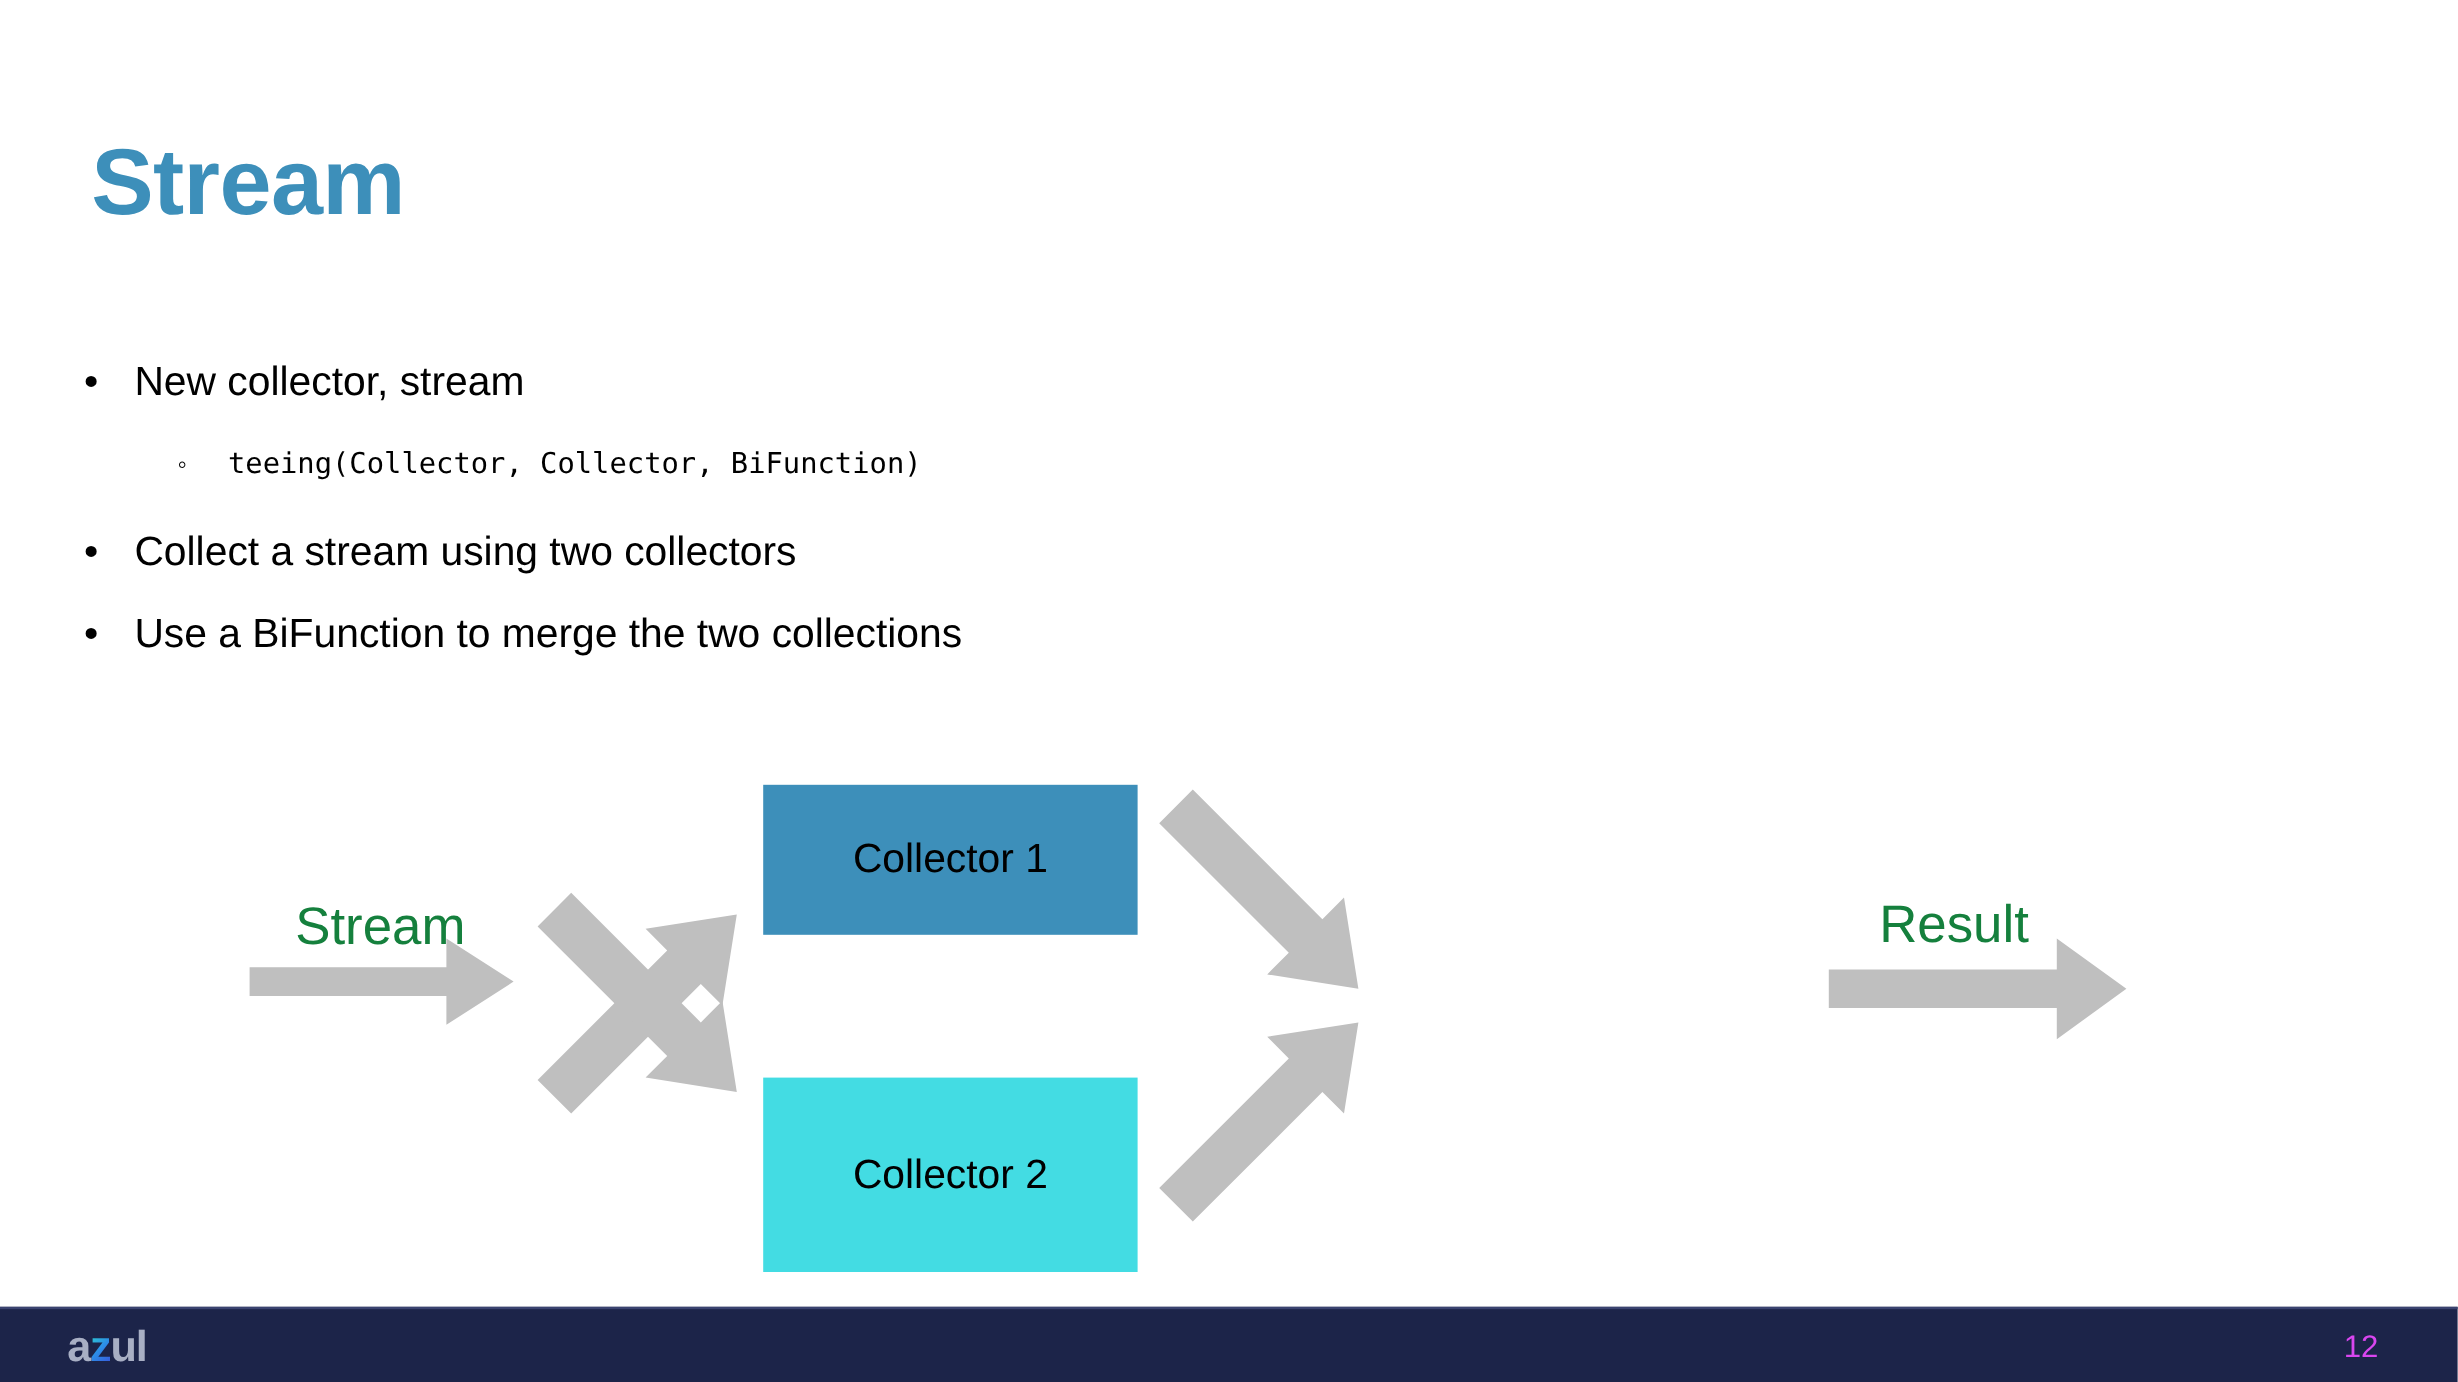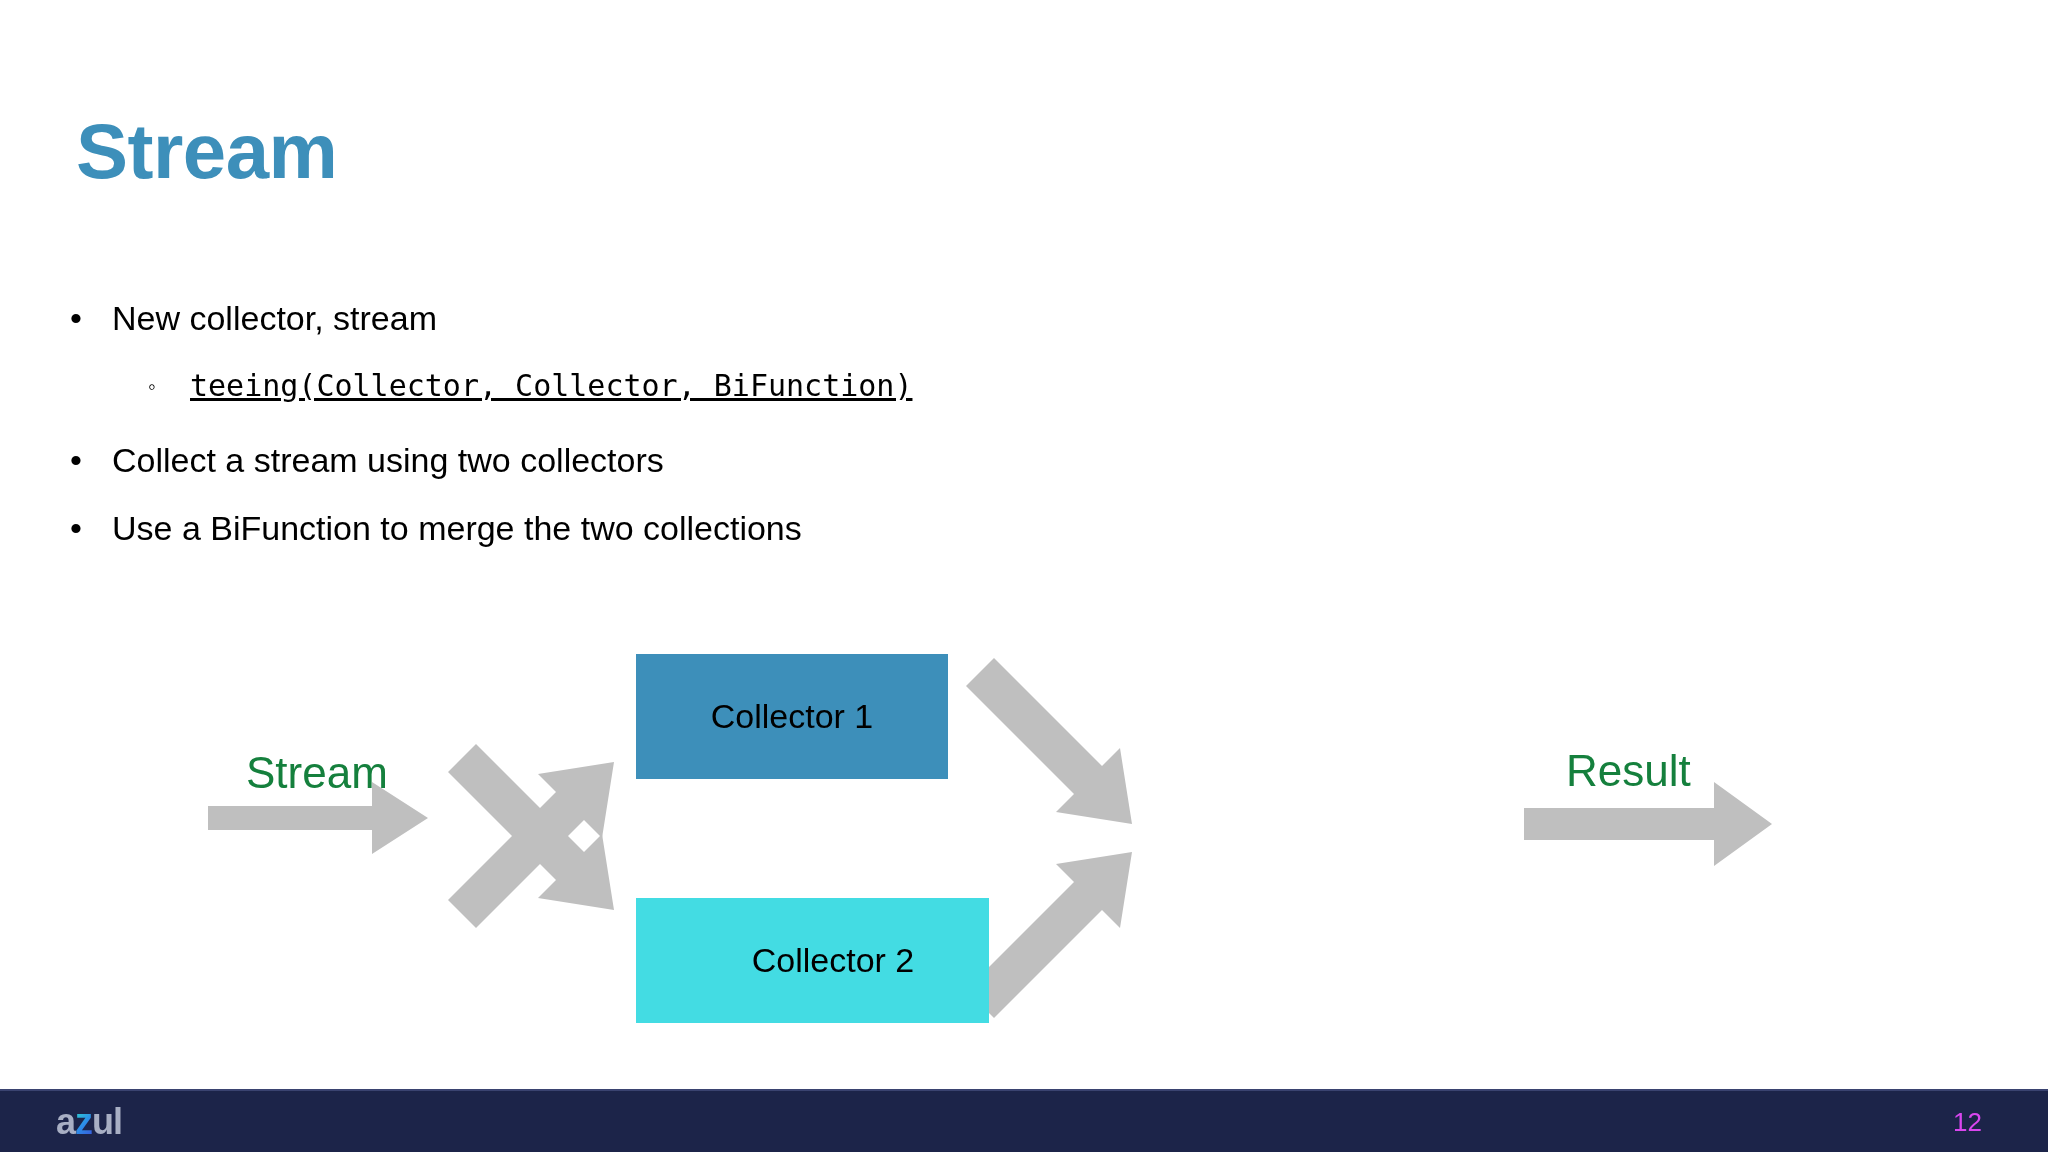--- a/index.html
+++ b/index.html
@@ -63,22 +63,21 @@
     line-height: 48px;
   }
   .bullet-text {
     font-size: 34px;
     line-height: 46px;
     color: #000000;
     white-space: nowrap;
   }
   .bullet-text.mono {
     font-family: "DejaVu Sans Mono", "Liberation Mono", monospace;
-    font-size: 30px;
-    text-decoration: underline;
+    font-size: 24px;
   }
 
   
   .diagram {
     position: absolute;
     left: 0;
     top: 600px;
     width: 2048px;
     height: 460px;
   }
@@ -99,23 +98,22 @@
     left: 636px;
     top: 54px;
     width: 312px;
     height: 125px;
     background: #3D8FBA;
   }
   #collector2-box {
     left: 636px;
     top: 298px;
     width: 312px;
-    height: 125px;
+    height: 162px;
     background: #43DCE3;
-    padding-left: 41px;
   }
   #bifunction-ellipse {
     left: 1152px;
     top: 148px;
     width: 348px;
     height: 178px;
     background: #CC33DD;
     border-radius: 50%;
   }
 

